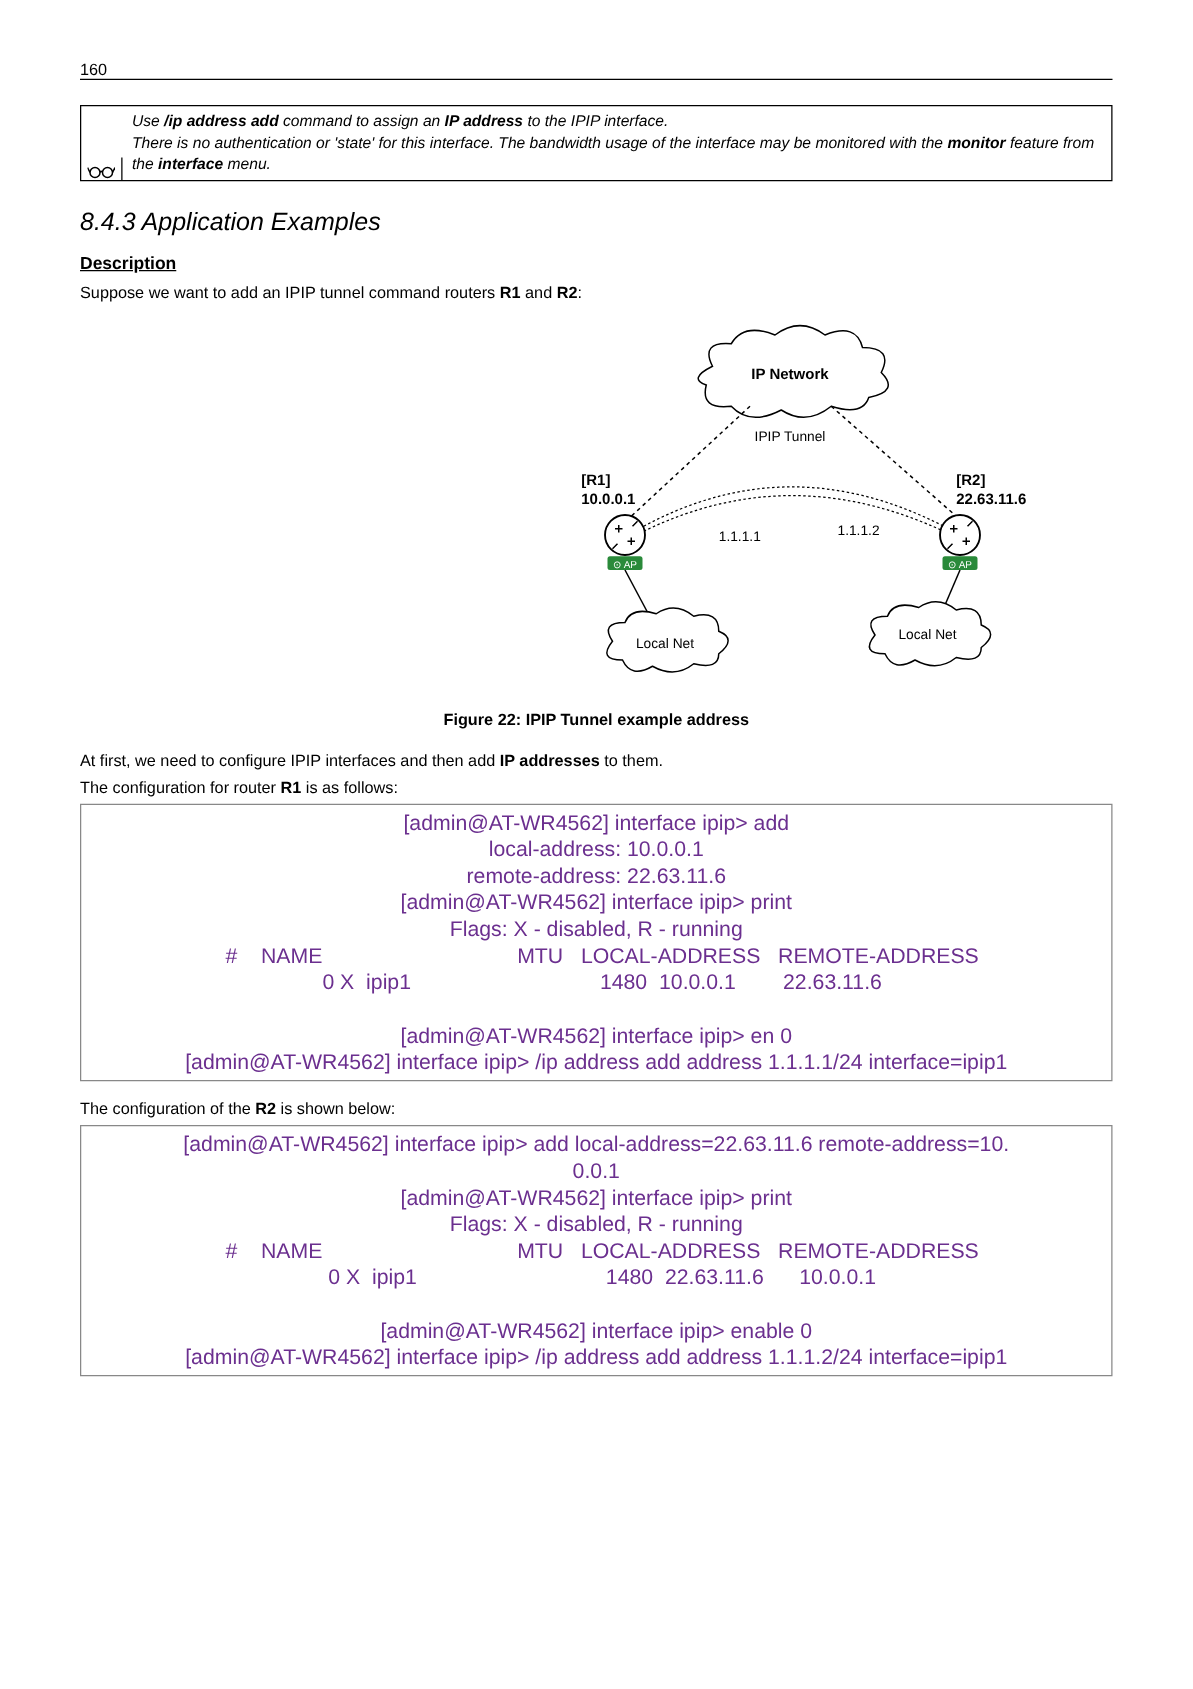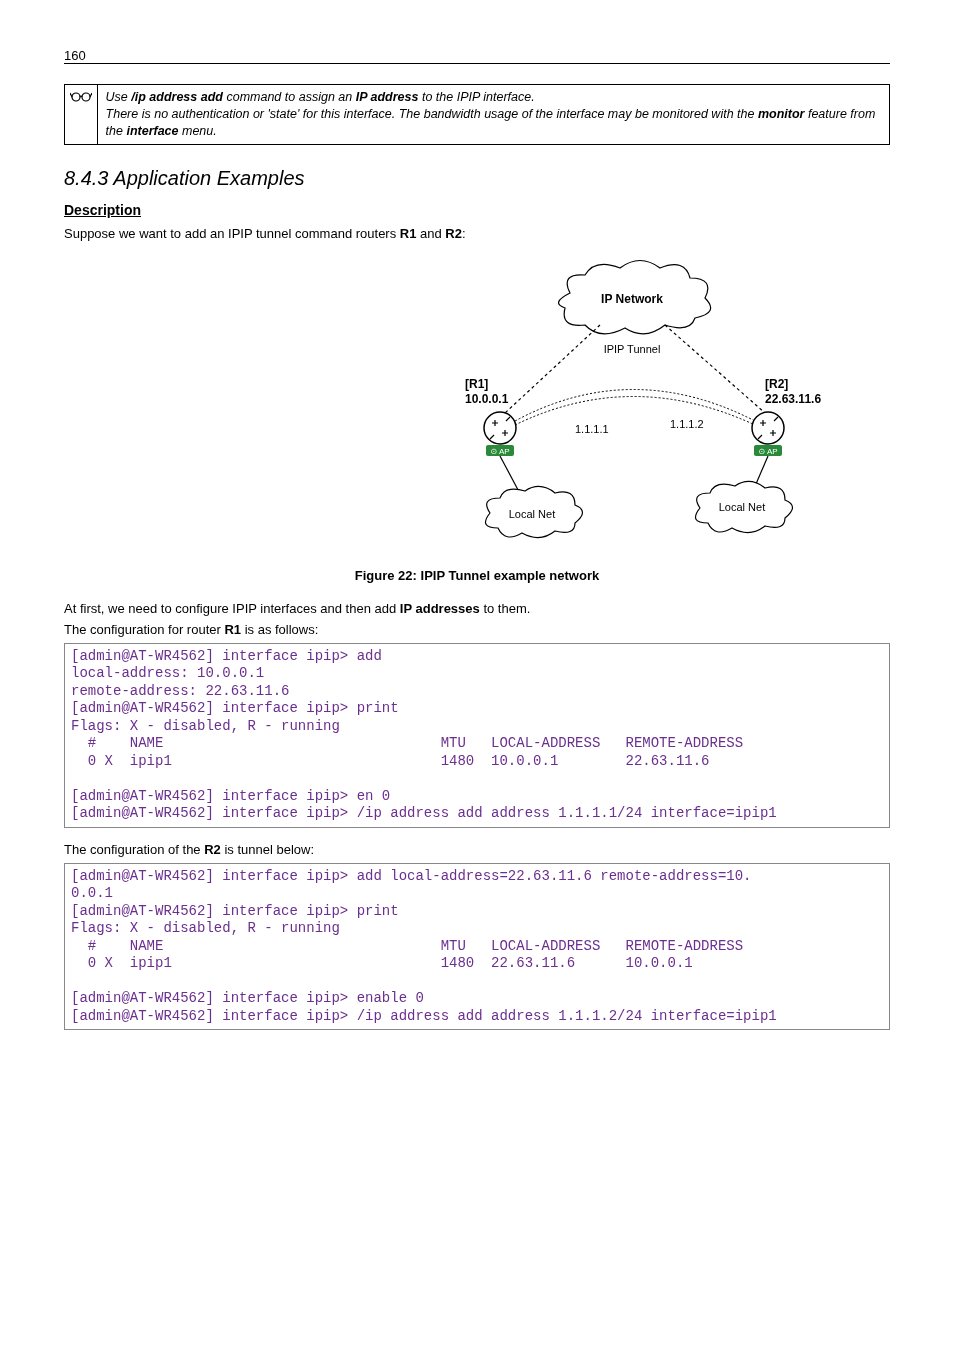--- a/index.html
+++ b/index.html
@@ -18,20 +18,21 @@
     border-bottom: 1.5px solid #000;
     padding-bottom: 0;
     margin-bottom: 20px;
   }
   .page-num { font-size: 13px; }
   .header-title { text-align: right; font-size: 13px; line-height: 1.4; }
   .note-box {
     border: 1px solid #000;
     display: flex;
     margin-bottom: 16px;
+    align-items: flex-end;
   }
   .note-cell-icon {
     border-right: 1px solid #000;
     width: 36px;
     display: flex;
     align-items: flex-start;
     justify-content: center;
     padding-top: 4px;
     font-style: italic;
     font-size: 18px;
@@ -50,29 +51,30 @@
   }
   h3.desc {
     font-size: 14px;
     text-decoration: underline;
     margin: 10px 0 8px 0;
   }
   p { margin: 6px 0; font-size: 13px; }
   .diagram-wrap { text-align: right; margin: 12px 0 8px 0; }
   .fig-caption { text-align: center; font-weight: bold; font-size: 13px; margin: 12px 0 18px 0; }
   pre.code {
-    font-family: Liberation Mono, monospace;
-    font-size: 14px;
+    font-family: Liberation Sans, sans-serif;
+    font-size: 17px;
     color: #6b2f8f;
     border: 1px solid #888;
     padding: 4px 6px;
     margin: 4px 0 14px 0;
     white-space: pre;
     line-height: 1.25;
     overflow: hidden;
+    text-align: center;
   }
   .cloud {
     fill: #fff;
     stroke: #000;
     stroke-width: 1.2;
   }
   .svg-label { font-family: Arial, sans-serif; font-size: 12px; font-weight: bold; }
   .svg-small { font-family: Arial, sans-serif; font-size: 11px; }
 </style>
 </head>
@@ -147,42 +149,42 @@
   <line x1="398" y1="203" x2="380" y2="245" stroke="#000" stroke-width="1.2"></line>
 
   <path class="cloud" d="M120 260 Q110 245 130 245 Q135 232 155 238 Q170 228 185 240 Q205 235 205 252 Q220 258 205 270 Q205 283 185 278 Q170 290 152 280 Q135 290 128 275 Q108 275 120 260 Z"></path>
   <text x="162" y="265" text-anchor="middle" class="svg-small">Local Net</text>
 
   <path class="cloud" d="M330 255 Q320 240 340 240 Q345 227 365 233 Q380 223 395 235 Q415 230 415 247 Q430 253 415 265 Q415 278 395 273 Q380 285 362 275 Q345 285 338 270 Q318 270 330 255 Z"></path>
   <text x="372" y="258" text-anchor="middle" class="svg-small">Local Net</text>
 </svg>
 </div>
 
-<div class="fig-caption">Figure 22: IPIP Tunnel example network</div>
+<div class="fig-caption">Figure 22: IPIP Tunnel example address</div>
 
 <p>
   <span>At first, we need to configure IPIP interfaces and then add </span><b><span>IP addresses</span></b><span> to them.</span>
 </p>
 <p>
   <span>The configuration for router </span><b><span>R1</span></b><span> is as follows:</span>
 </p>
 
 <pre class="code">[admin@AT-WR4562] interface ipip&gt; add
 local-address: 10.0.0.1
 remote-address: 22.63.11.6
 [admin@AT-WR4562] interface ipip&gt; print
 Flags: X - disabled, R - running
   #    NAME                                 MTU   LOCAL-ADDRESS   REMOTE-ADDRESS
   0 X  ipip1                                1480  10.0.0.1        22.63.11.6
 
 [admin@AT-WR4562] interface ipip&gt; en 0
 [admin@AT-WR4562] interface ipip&gt; /ip address add address 1.1.1.1/24 interface=ipip1</pre>
 
 <p>
-  <span>The configuration of the </span><b><span>R2</span></b><span> is tunnel below:</span>
+  <span>The configuration of the </span><b><span>R2</span></b><span> is shown below:</span>
 </p>
 
 <pre class="code">[admin@AT-WR4562] interface ipip&gt; add local-address=22.63.11.6 remote-address=10.
 0.0.1
 [admin@AT-WR4562] interface ipip&gt; print
 Flags: X - disabled, R - running
   #    NAME                                 MTU   LOCAL-ADDRESS   REMOTE-ADDRESS
   0 X  ipip1                                1480  22.63.11.6      10.0.0.1
 
 [admin@AT-WR4562] interface ipip&gt; enable 0

